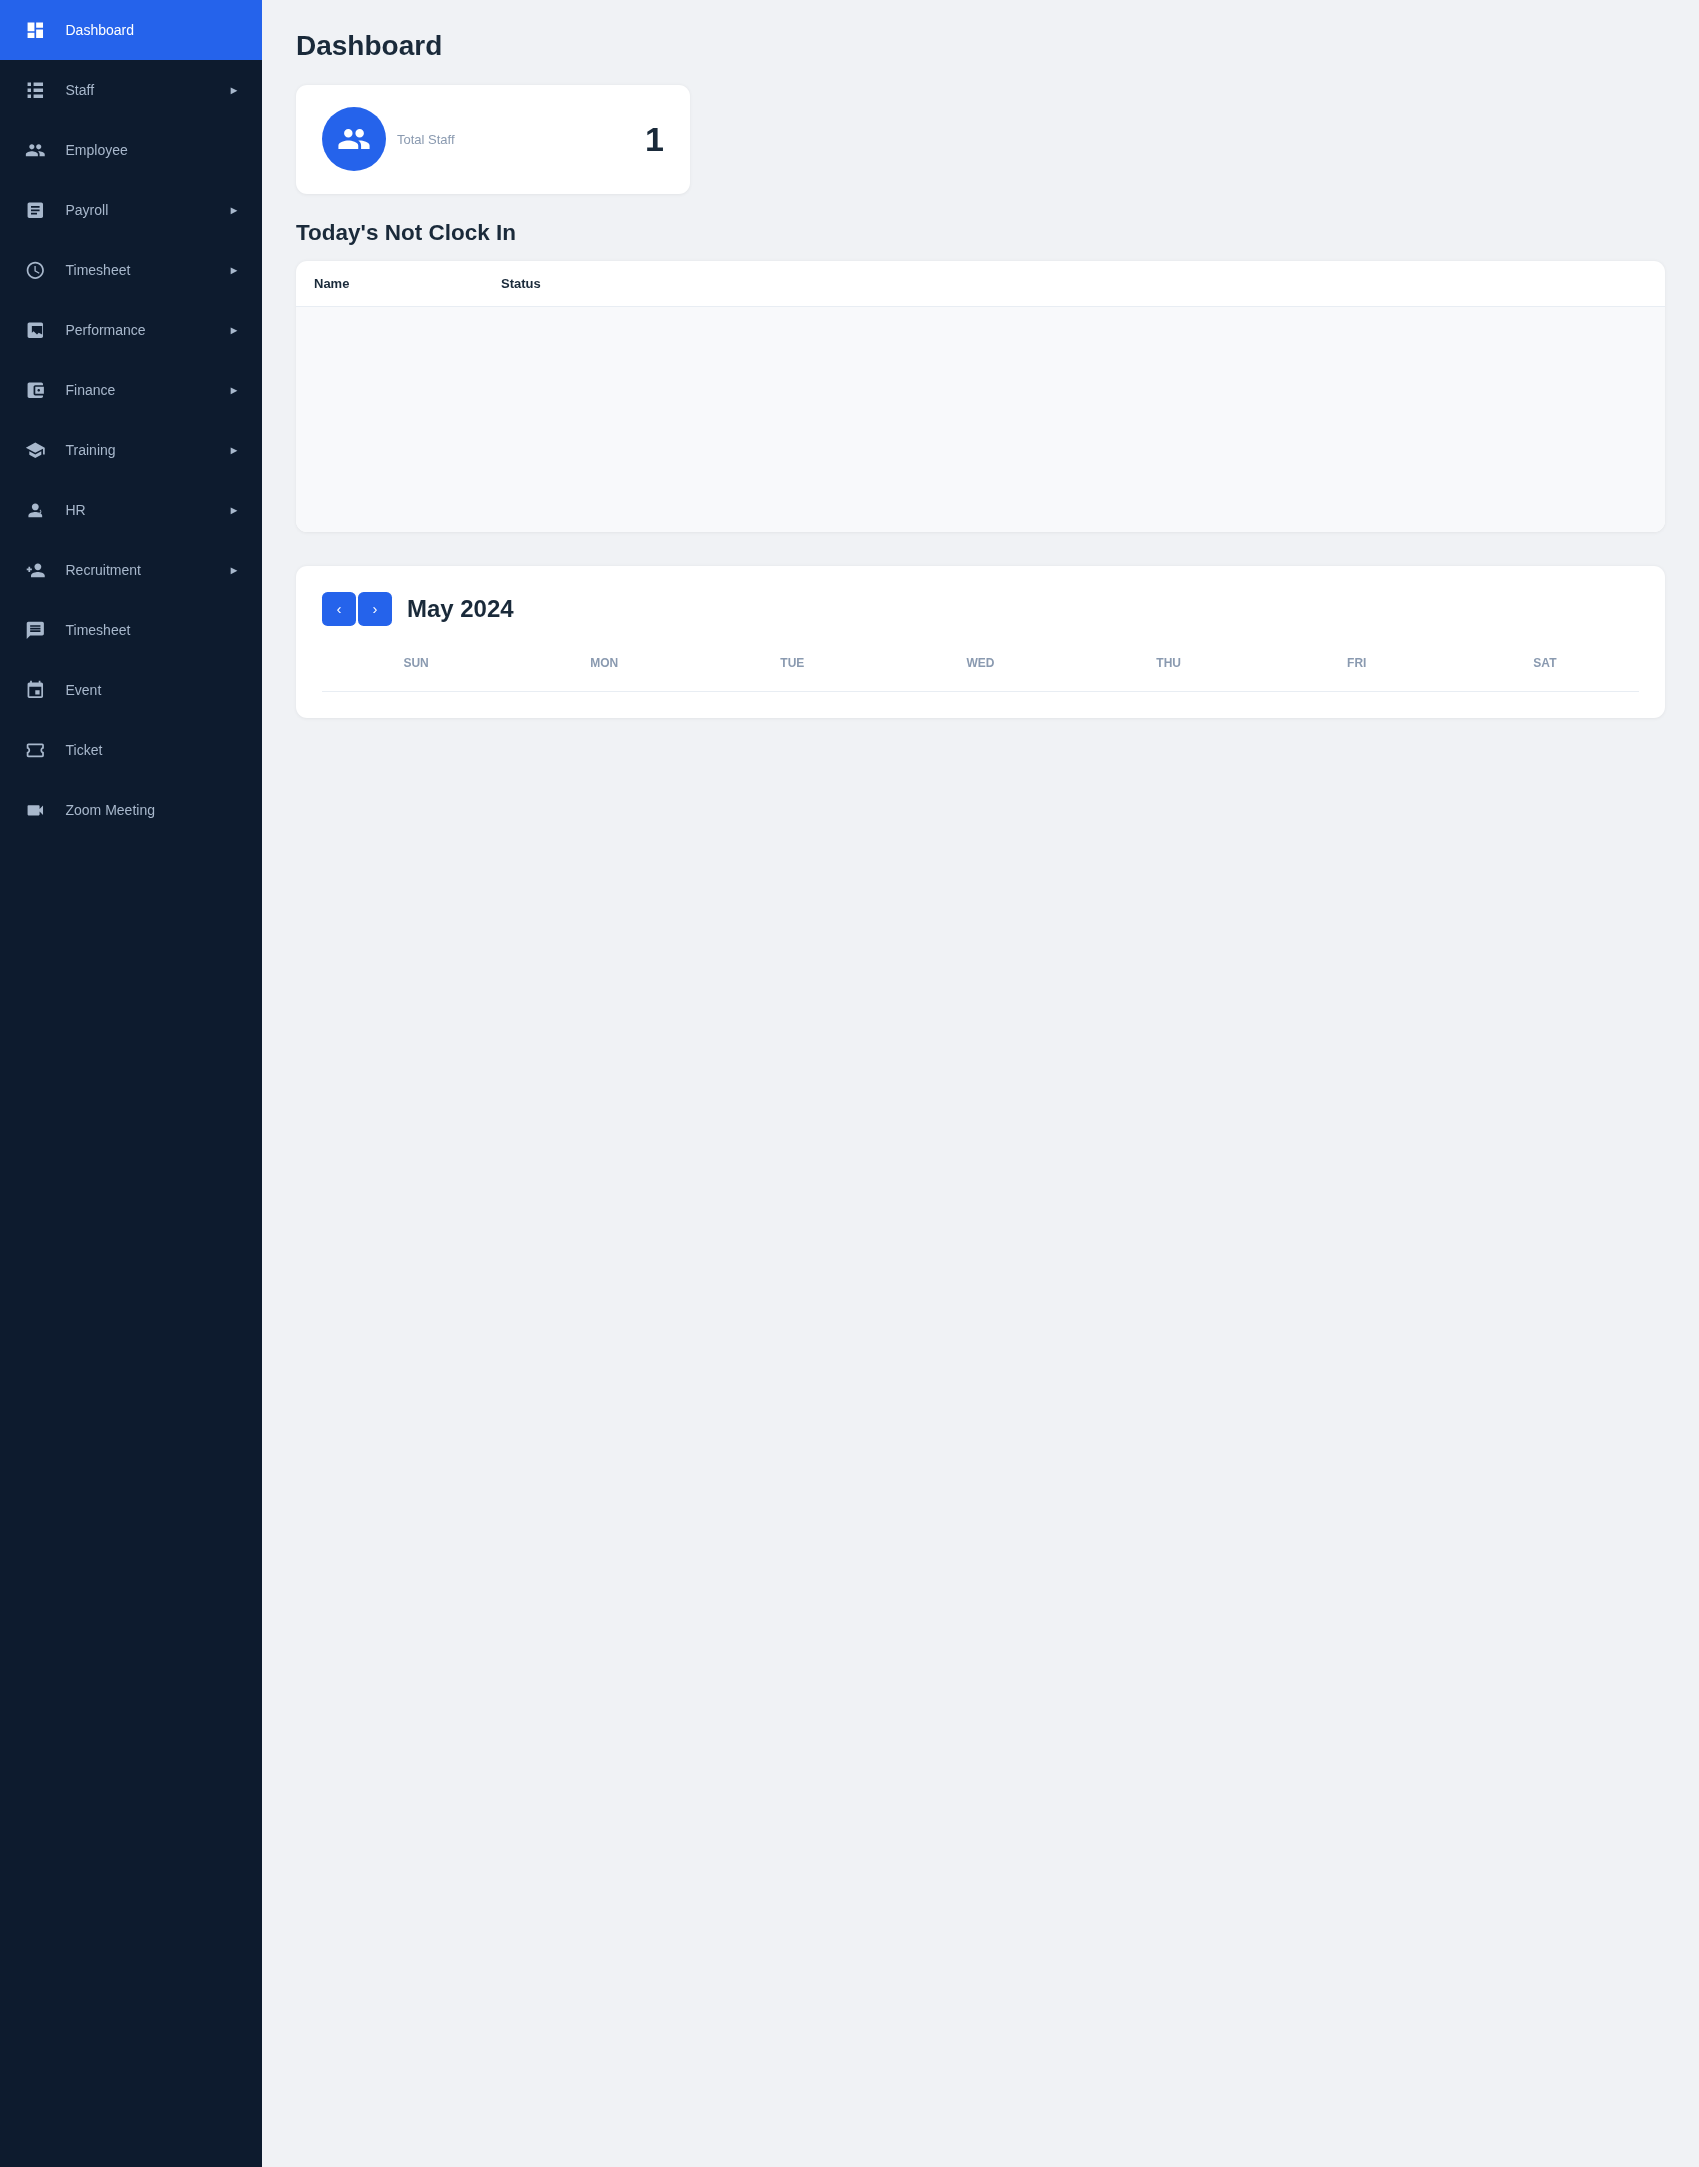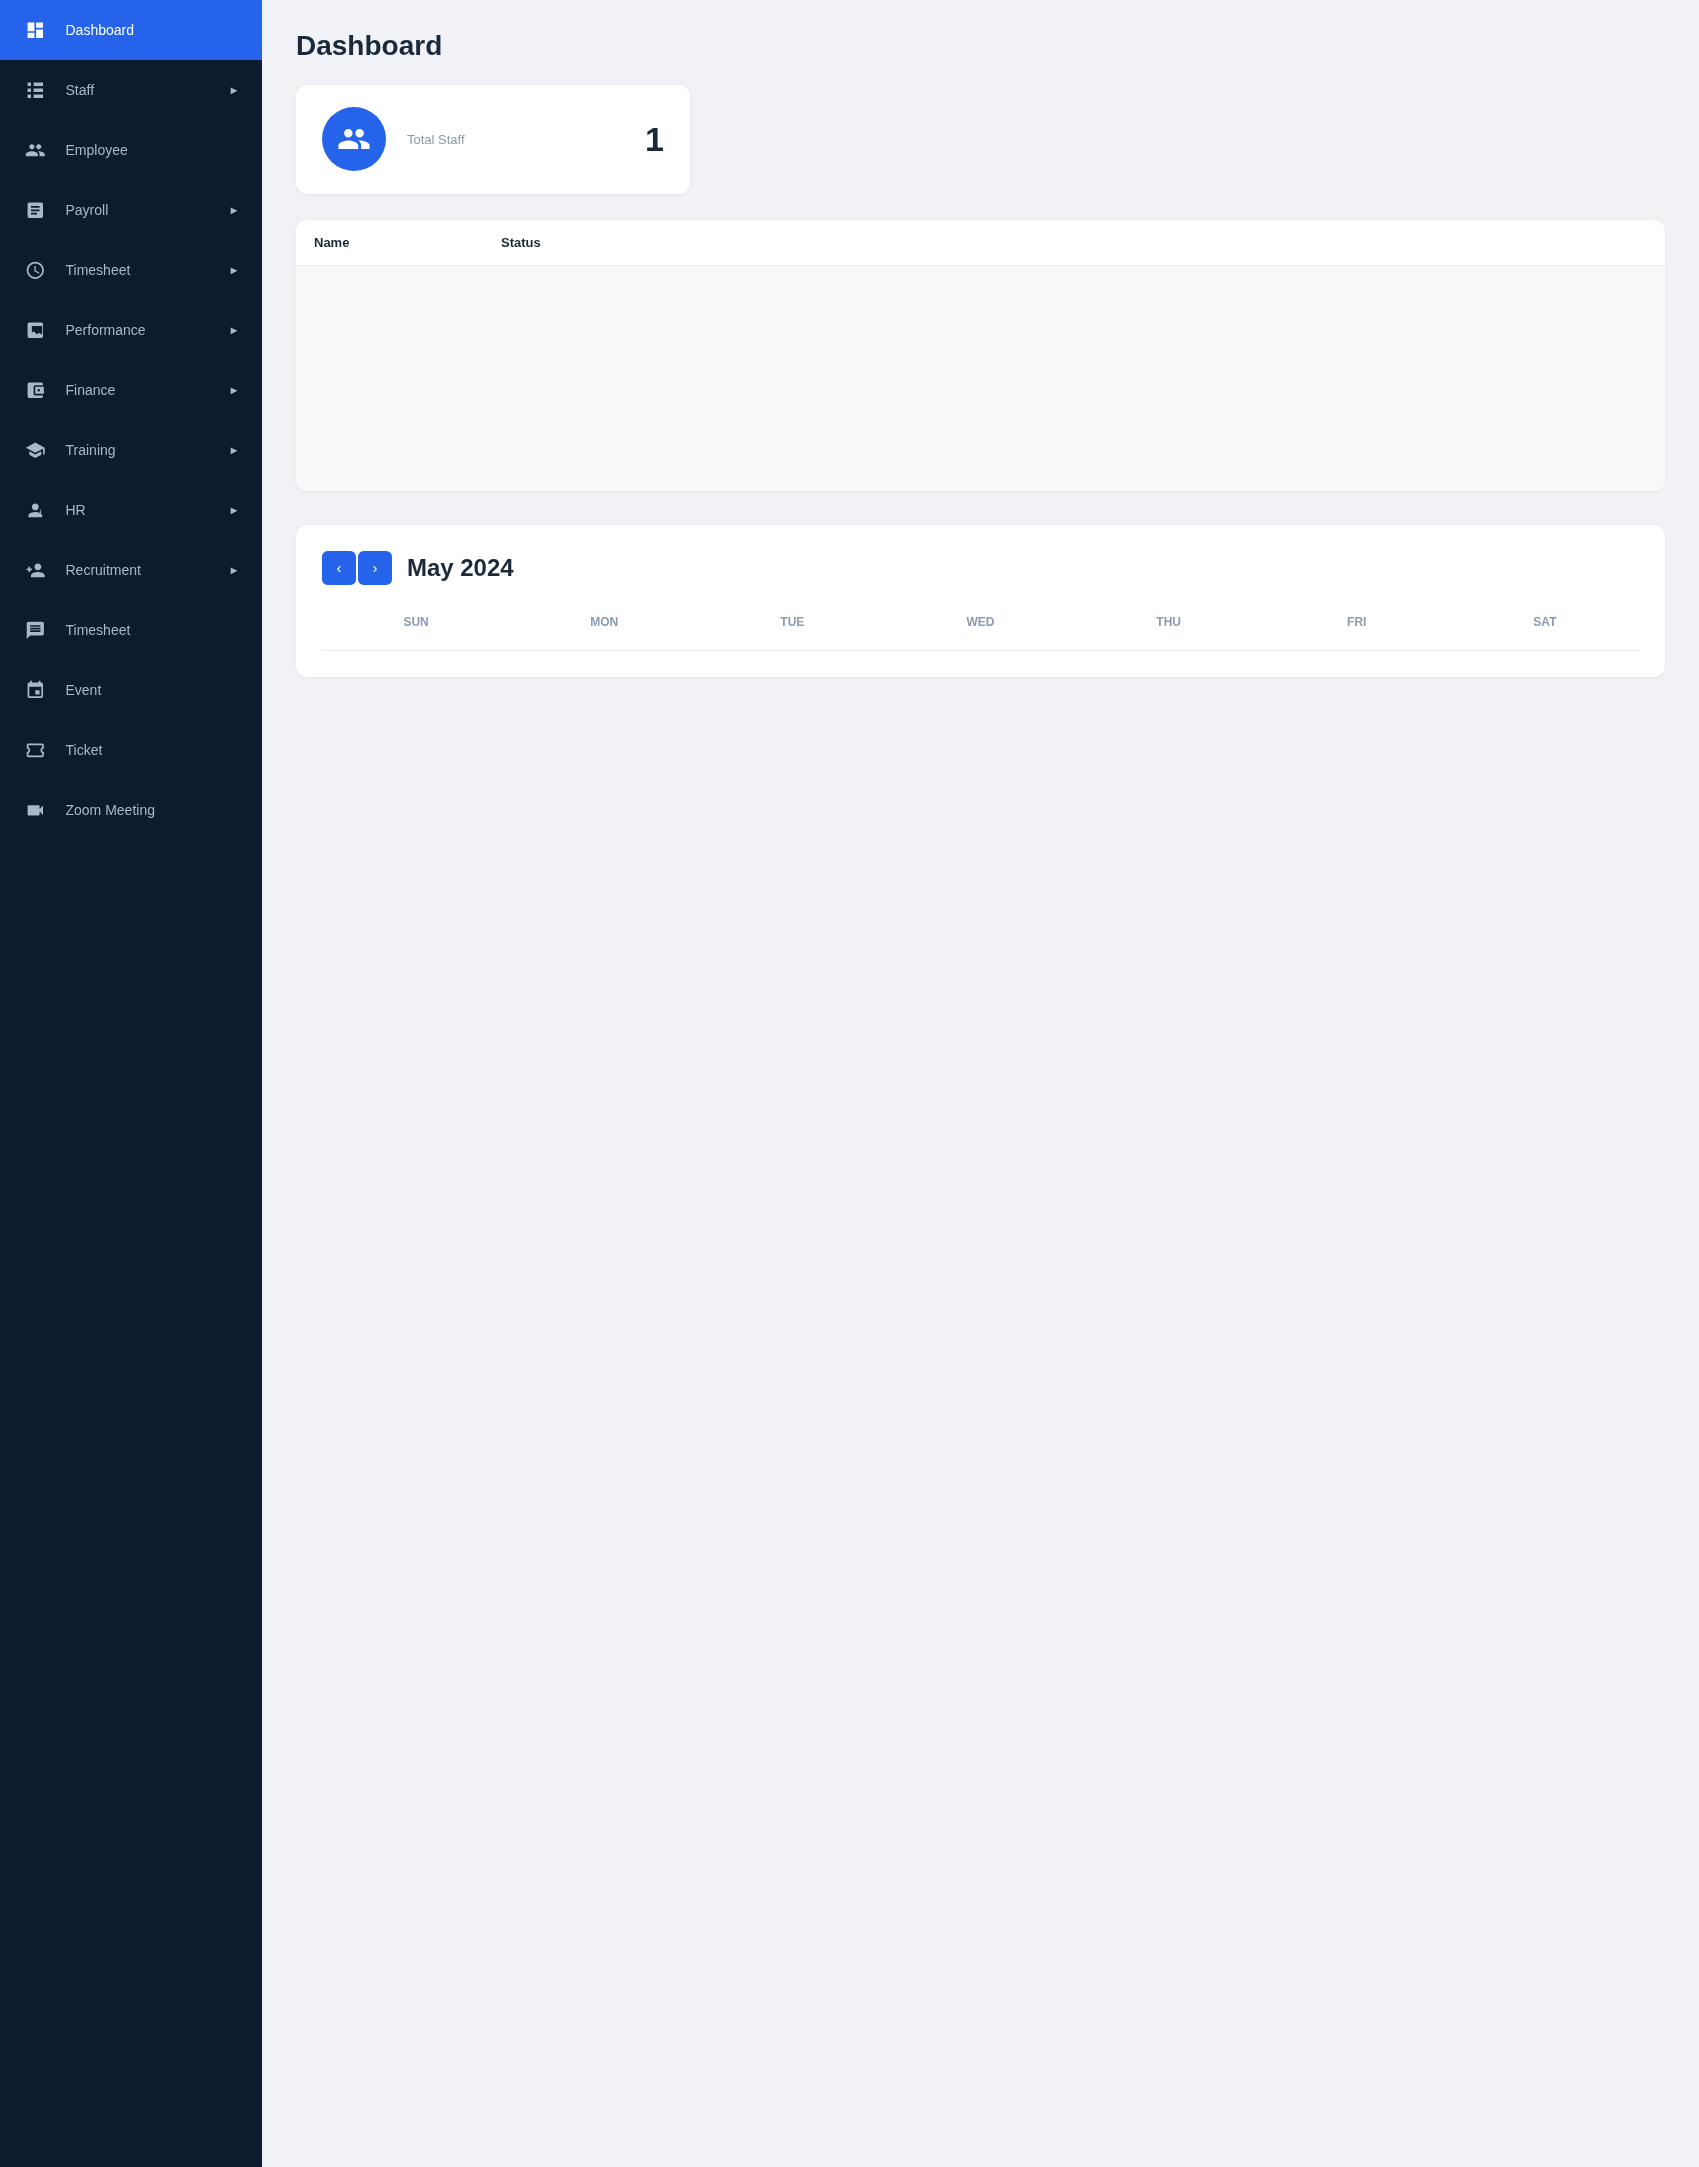--- a/index.html
+++ b/index.html
@@ -76,21 +76,21 @@
       margin-bottom: 22.5px;
     }
 
     
     .stats-card {
       background: #fff;
       border-radius: 11.2px;
       padding: 22.5px 26px;
       display: flex;
       align-items: center;
-      gap: 21px;
+      gap: 11px;
       margin-bottom: 26px;
       box-shadow: 0 0.9px 3.7px rgba(0,0,0,0.06);
       min-width: 262px;
       max-width: 394px;
     }
 
     .stats-icon-circle {
       width: 64px;
       height: 64px;
       border-radius: 50%;
@@ -374,20 +374,21 @@
       <svg viewBox="0 0 24 24">
         <path d="M16 11c1.66 0 2.99-1.34 2.99-3S17.66 5 16 5c-1.66 0-3 1.34-3 3s1.34 3 3 3zm-8 0c1.66 0 2.99-1.34 2.99-3S9.66 5 8 5C6.34 5 5 6.34 5 8s1.34 3 3 3zm0 2c-2.33 0-7 1.17-7 3.5V19h14v-2.5c0-2.33-4.67-3.5-7-3.5zm8 0c-.29 0-.62.02-.97.05 1.16.84 1.97 1.97 1.97 3.45V19h6v-2.5c0-2.33-4.67-3.5-7-3.5z"></path>
       </svg>
     </div>
     <div class="stats-info">
       <span class="stats-label">Total Staff</span>
     </div>
     <span class="stats-value" style="margin-left: auto; font-size: 34px; font-weight: 700; color: #1a2a3a;">1</span>
   </div>
 
+  <h2 class="section-title">Today's Not Clock In</h2>
 
   <div class="table-card">
     <div class="table-header">
       <div class="table-header-cell">Name</div>
       <div class="table-header-cell">Status</div>
     </div>
     <div class="table-body"></div>
   </div>
 
   <div class="event-section">

